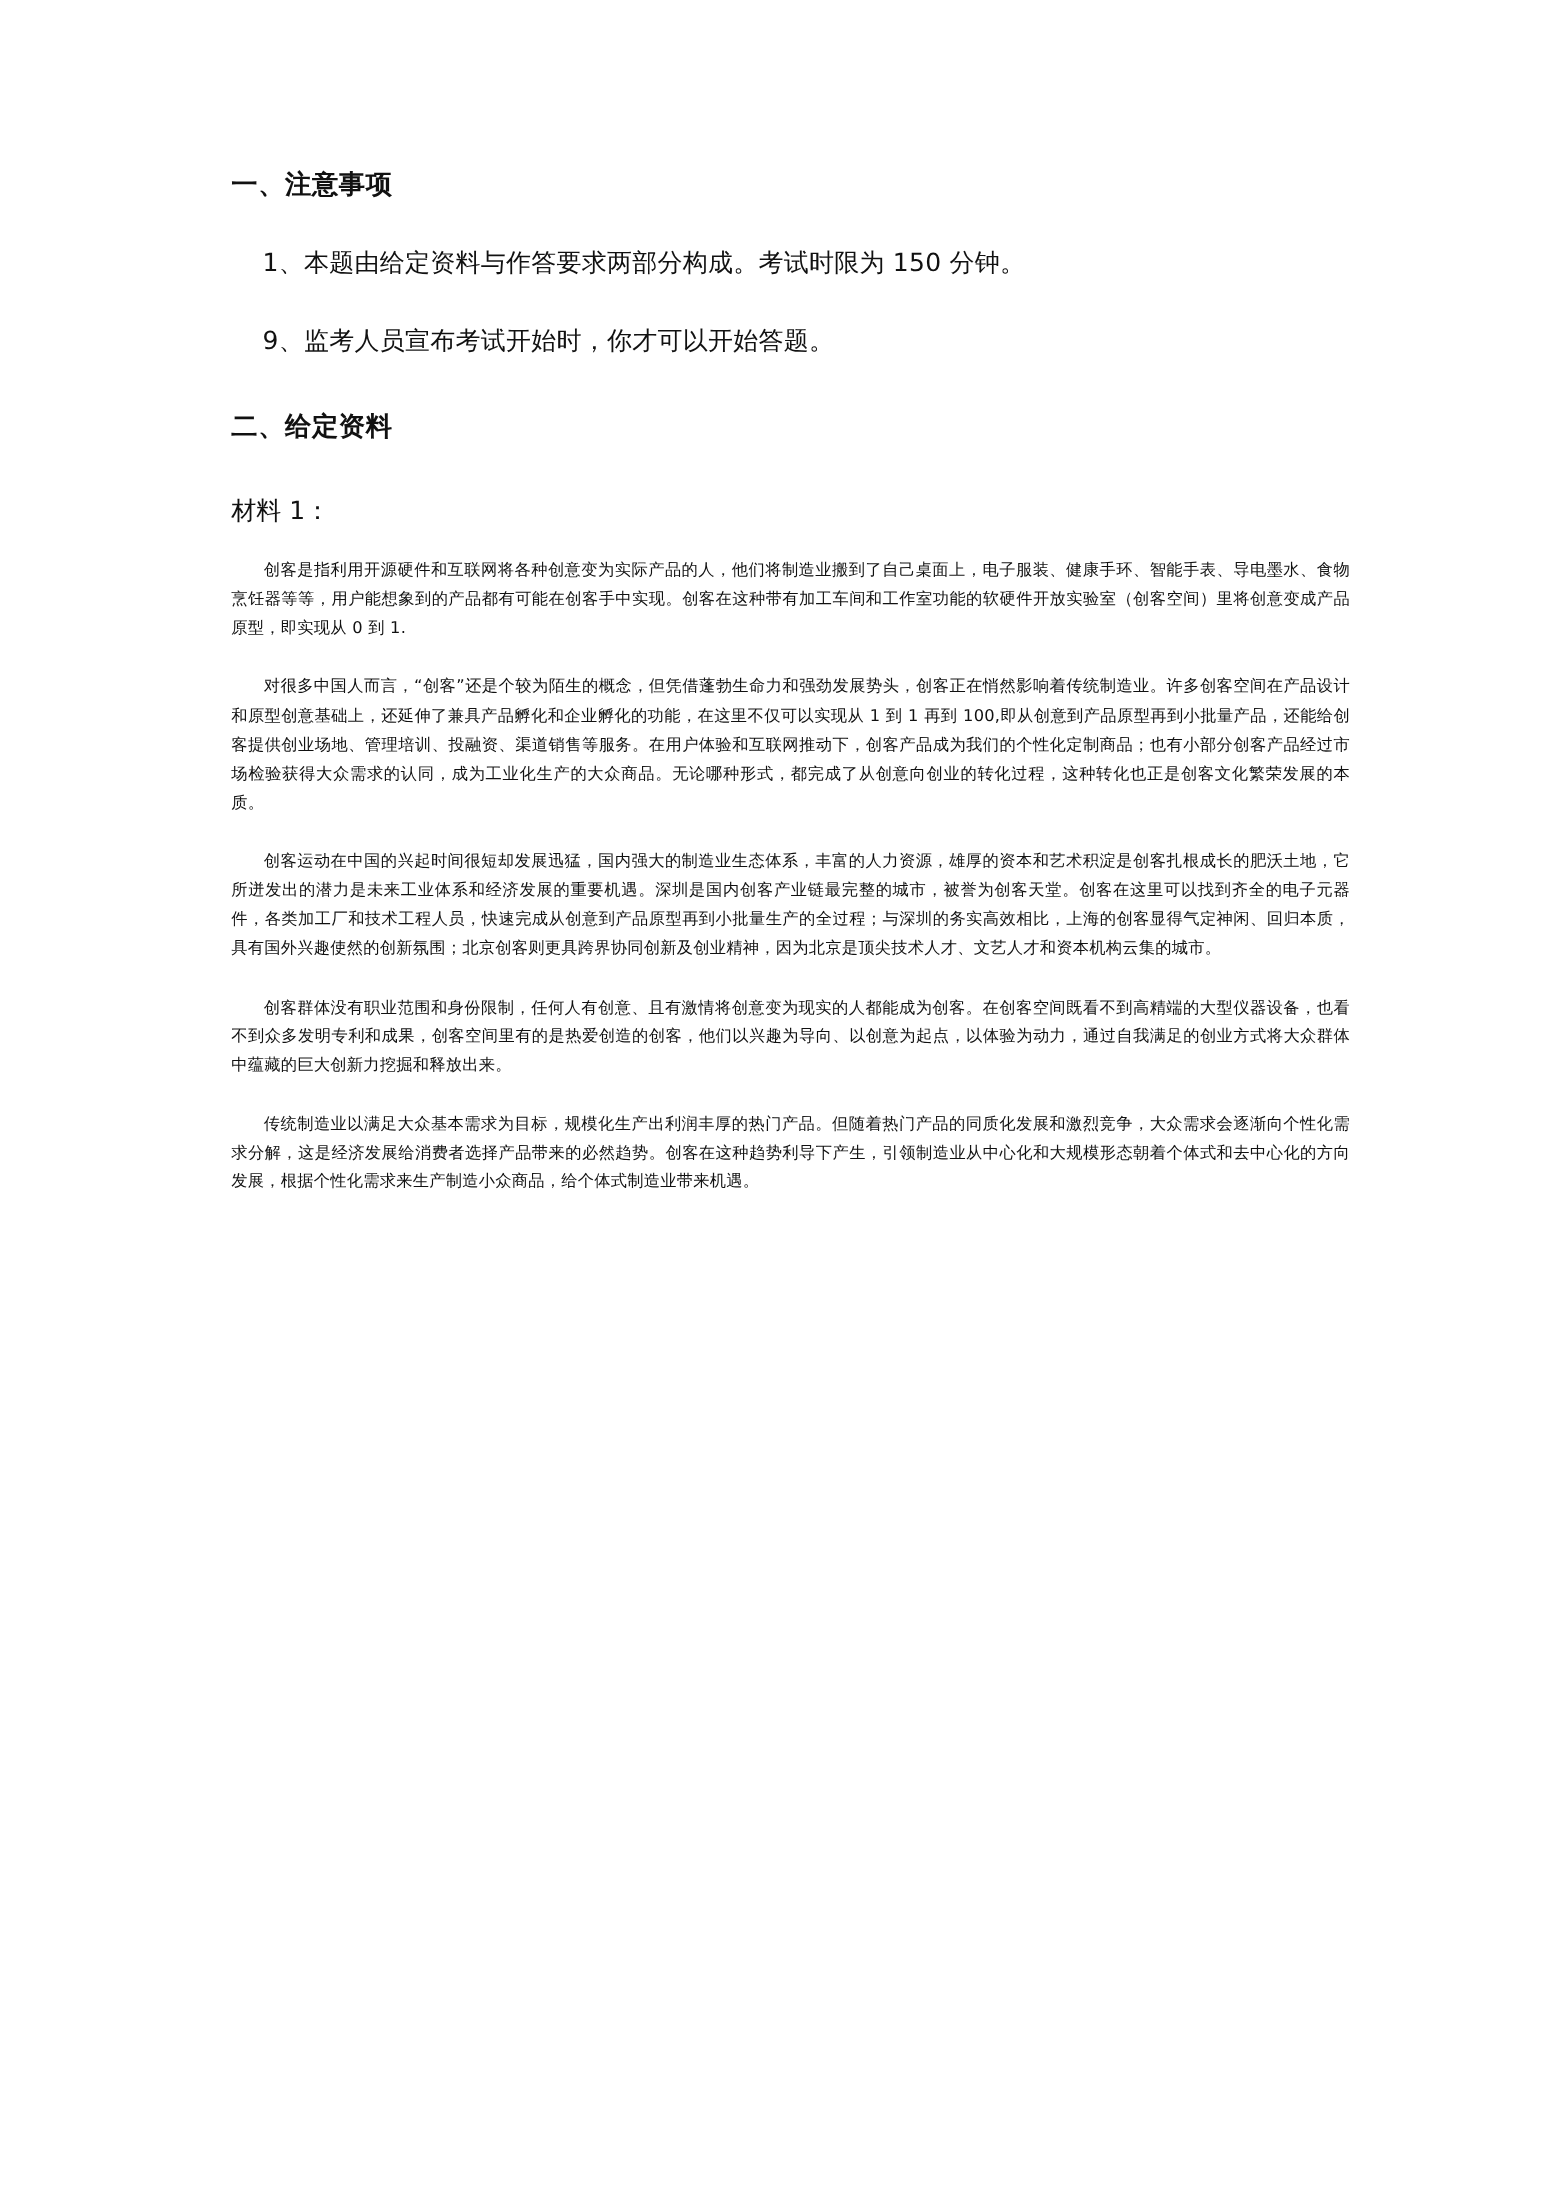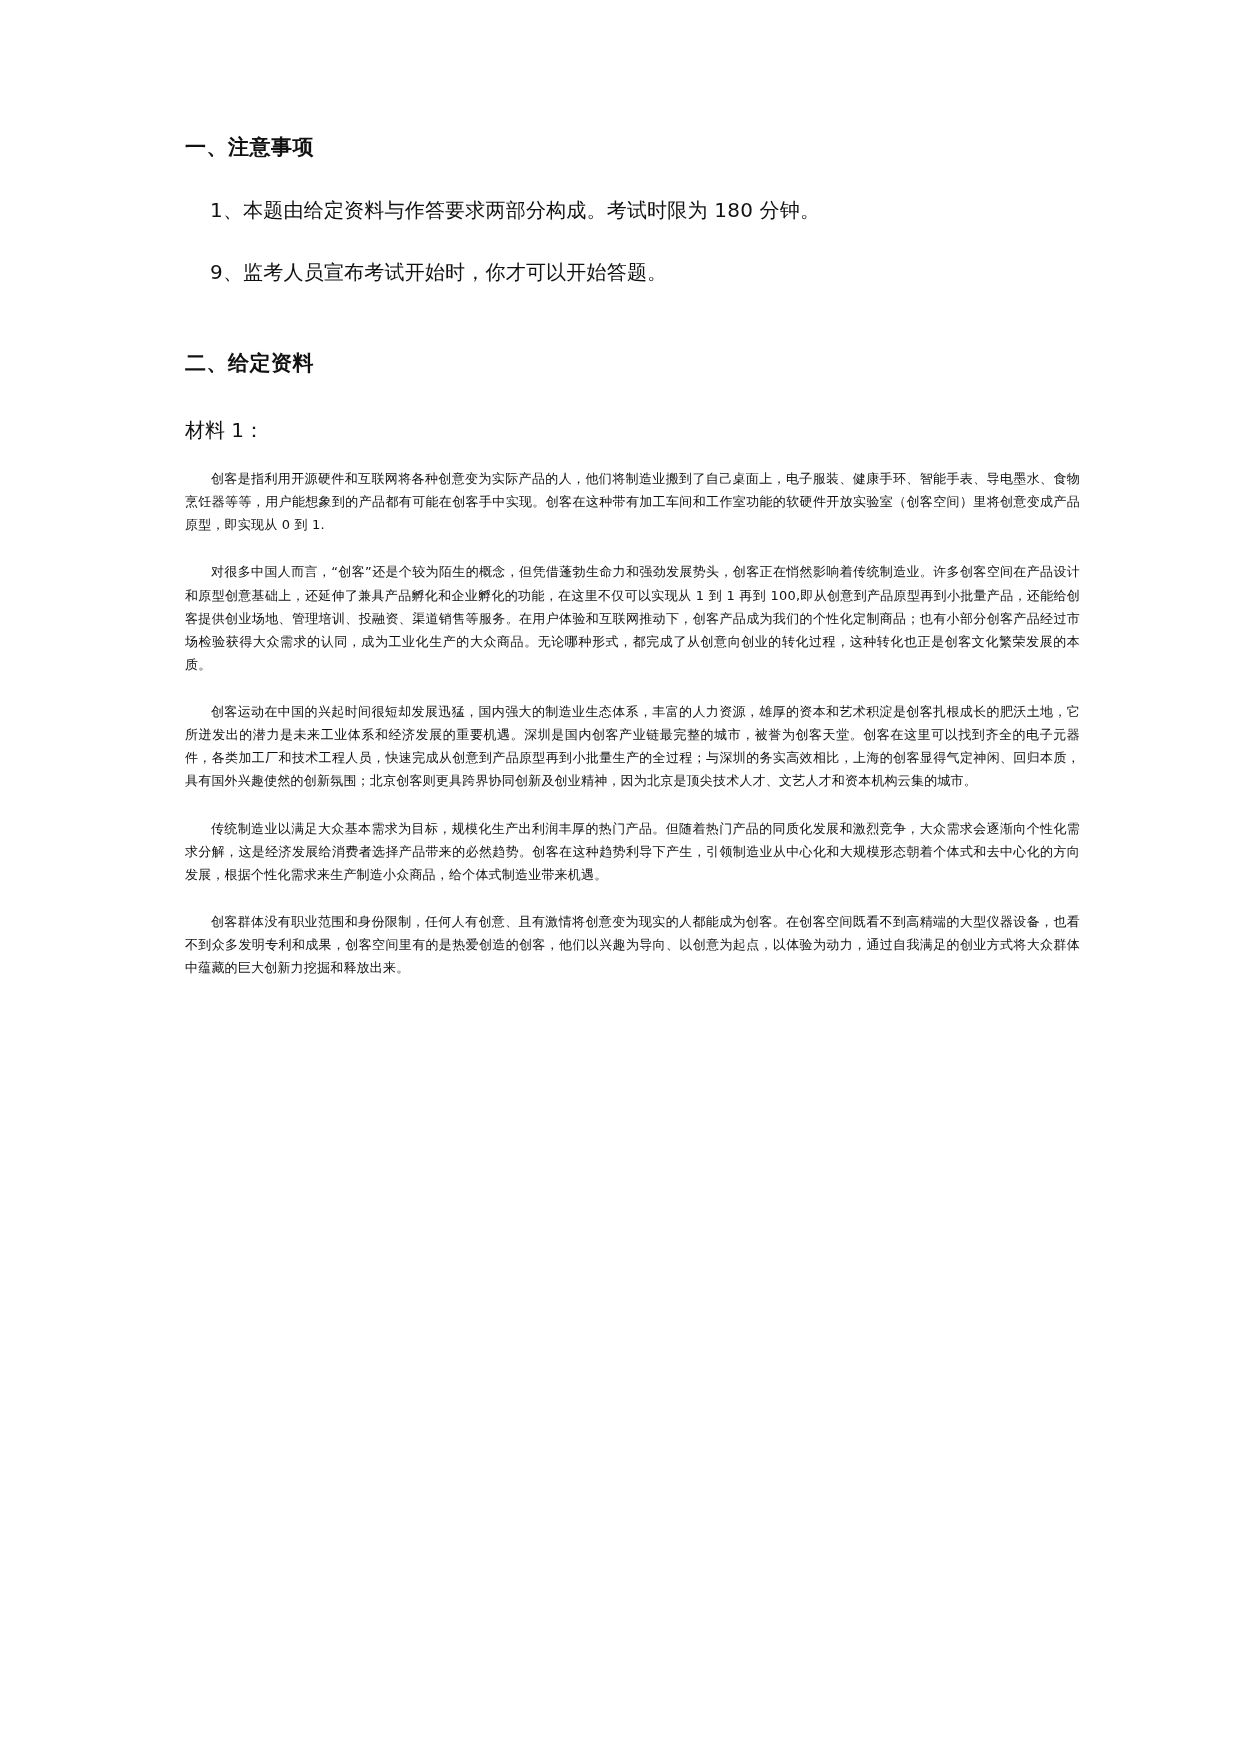--- a/index.html
+++ b/index.html
@@ -26,21 +26,21 @@
     width: 100%;
   }
   .heading {
     font-size: 21px;
     font-weight: bold;
     letter-spacing: 0.5px;
     margin: 0 0 0 0;
     line-height: 1.5;
   }
   .heading-1 { margin-top: 0px; }
-  .heading-2 { margin-top: 60px; }
+  .heading-2 { margin-top: 38px; }
   .sub-heading {
     font-size: 20px;
     font-weight: normal;
     margin-top: 36px;
     line-height: 1.5;
   }
   .list-item {
     font-size: 20px;
     line-height: 1.6;
     margin-top: 30px;
@@ -59,33 +59,33 @@
   .para.first { margin-top: 22px; }
 </style>
 </head>
 <body>
 
 <div class="page">
   <div class="doc">
 
     <div class="heading heading-1">一、注意事项</div>
 
-    <div class="list-item">1、本题由给定资料与作答要求两部分构成。考试时限为 180 分钟。</div>
+    <div class="list-item">1、本题由给定资料与作答要求两部分构成。考试时限为 150 分钟。</div>
 
     <div class="list-item">9、监考人员宣布考试开始时，你才可以开始答题。</div>
 
 
     <div class="heading heading-2">二、给定资料</div>
 
     <div class="sub-heading">材料 1：</div>
 
     <p class="para first">创客是指利用开源硬件和互联网将各种创意变为实际产品的人，他们将制造业搬到了自己桌面上，电子服装、健康手环、智能手表、导电墨水、食物烹饪器等等，用户能想象到的产品都有可能在创客手中实现。创客在这种带有加工车间和工作室功能的软硬件开放实验室（创客空间）里将创意变成产品原型，即实现从 0 到 1.</p>
 
     <p class="para">对很多中国人而言，“创客”还是个较为陌生的概念，但凭借蓬勃生命力和强劲发展势头，创客正在悄然影响着传统制造业。许多创客空间在产品设计和原型创意基础上，还延伸了兼具产品孵化和企业孵化的功能，在这里不仅可以实现从 1 到 1 再到 100,即从创意到产品原型再到小批量产品，还能给创客提供创业场地、管理培训、投融资、渠道销售等服务。在用户体验和互联网推动下，创客产品成为我们的个性化定制商品；也有小部分创客产品经过市场检验获得大众需求的认同，成为工业化生产的大众商品。无论哪种形式，都完成了从创意向创业的转化过程，这种转化也正是创客文化繁荣发展的本质。</p>
 
     <p class="para">创客运动在中国的兴起时间很短却发展迅猛，国内强大的制造业生态体系，丰富的人力资源，雄厚的资本和艺术积淀是创客扎根成长的肥沃土地，它所迸发出的潜力是未来工业体系和经济发展的重要机遇。深圳是国内创客产业链最完整的城市，被誉为创客天堂。创客在这里可以找到齐全的电子元器件，各类加工厂和技术工程人员，快速完成从创意到产品原型再到小批量生产的全过程；与深圳的务实高效相比，上海的创客显得气定神闲、回归本质，具有国外兴趣使然的创新氛围；北京创客则更具跨界协同创新及创业精神，因为北京是顶尖技术人才、文艺人才和资本机构云集的城市。</p>
 
+    <p class="para">创客群体没有职业范围和身份限制，任何人有创意、且有激情将创意变为现实的人都能成为创客。在创客空间既看不到高精端的大型仪器设备，也看不到众多发明专利和成果，创客空间里有的是热爱创造的创客，他们以兴趣为导向、以创意为起点，以体验为动力，通过自我满足的创业方式将大众群体中蕴藏的巨大创新力挖掘和释放出来。</p>
+
     <p class="para">传统制造业以满足大众基本需求为目标，规模化生产出利润丰厚的热门产品。但随着热门产品的同质化发展和激烈竞争，大众需求会逐渐向个性化需求分解，这是经济发展给消费者选择产品带来的必然趋势。创客在这种趋势利导下产生，引领制造业从中心化和大规模形态朝着个体式和去中心化的方向发展，根据个性化需求来生产制造小众商品，给个体式制造业带来机遇。</p>
-
-    <p class="para">创客群体没有职业范围和身份限制，任何人有创意、且有激情将创意变为现实的人都能成为创客。在创客空间既看不到高精端的大型仪器设备，也看不到众多发明专利和成果，创客空间里有的是热爱创造的创客，他们以兴趣为导向、以创意为起点，以体验为动力，通过自我满足的创业方式将大众群体中蕴藏的巨大创新力挖掘和释放出来。</p>
 
   </div>
 </div>
 
 </body></html>

